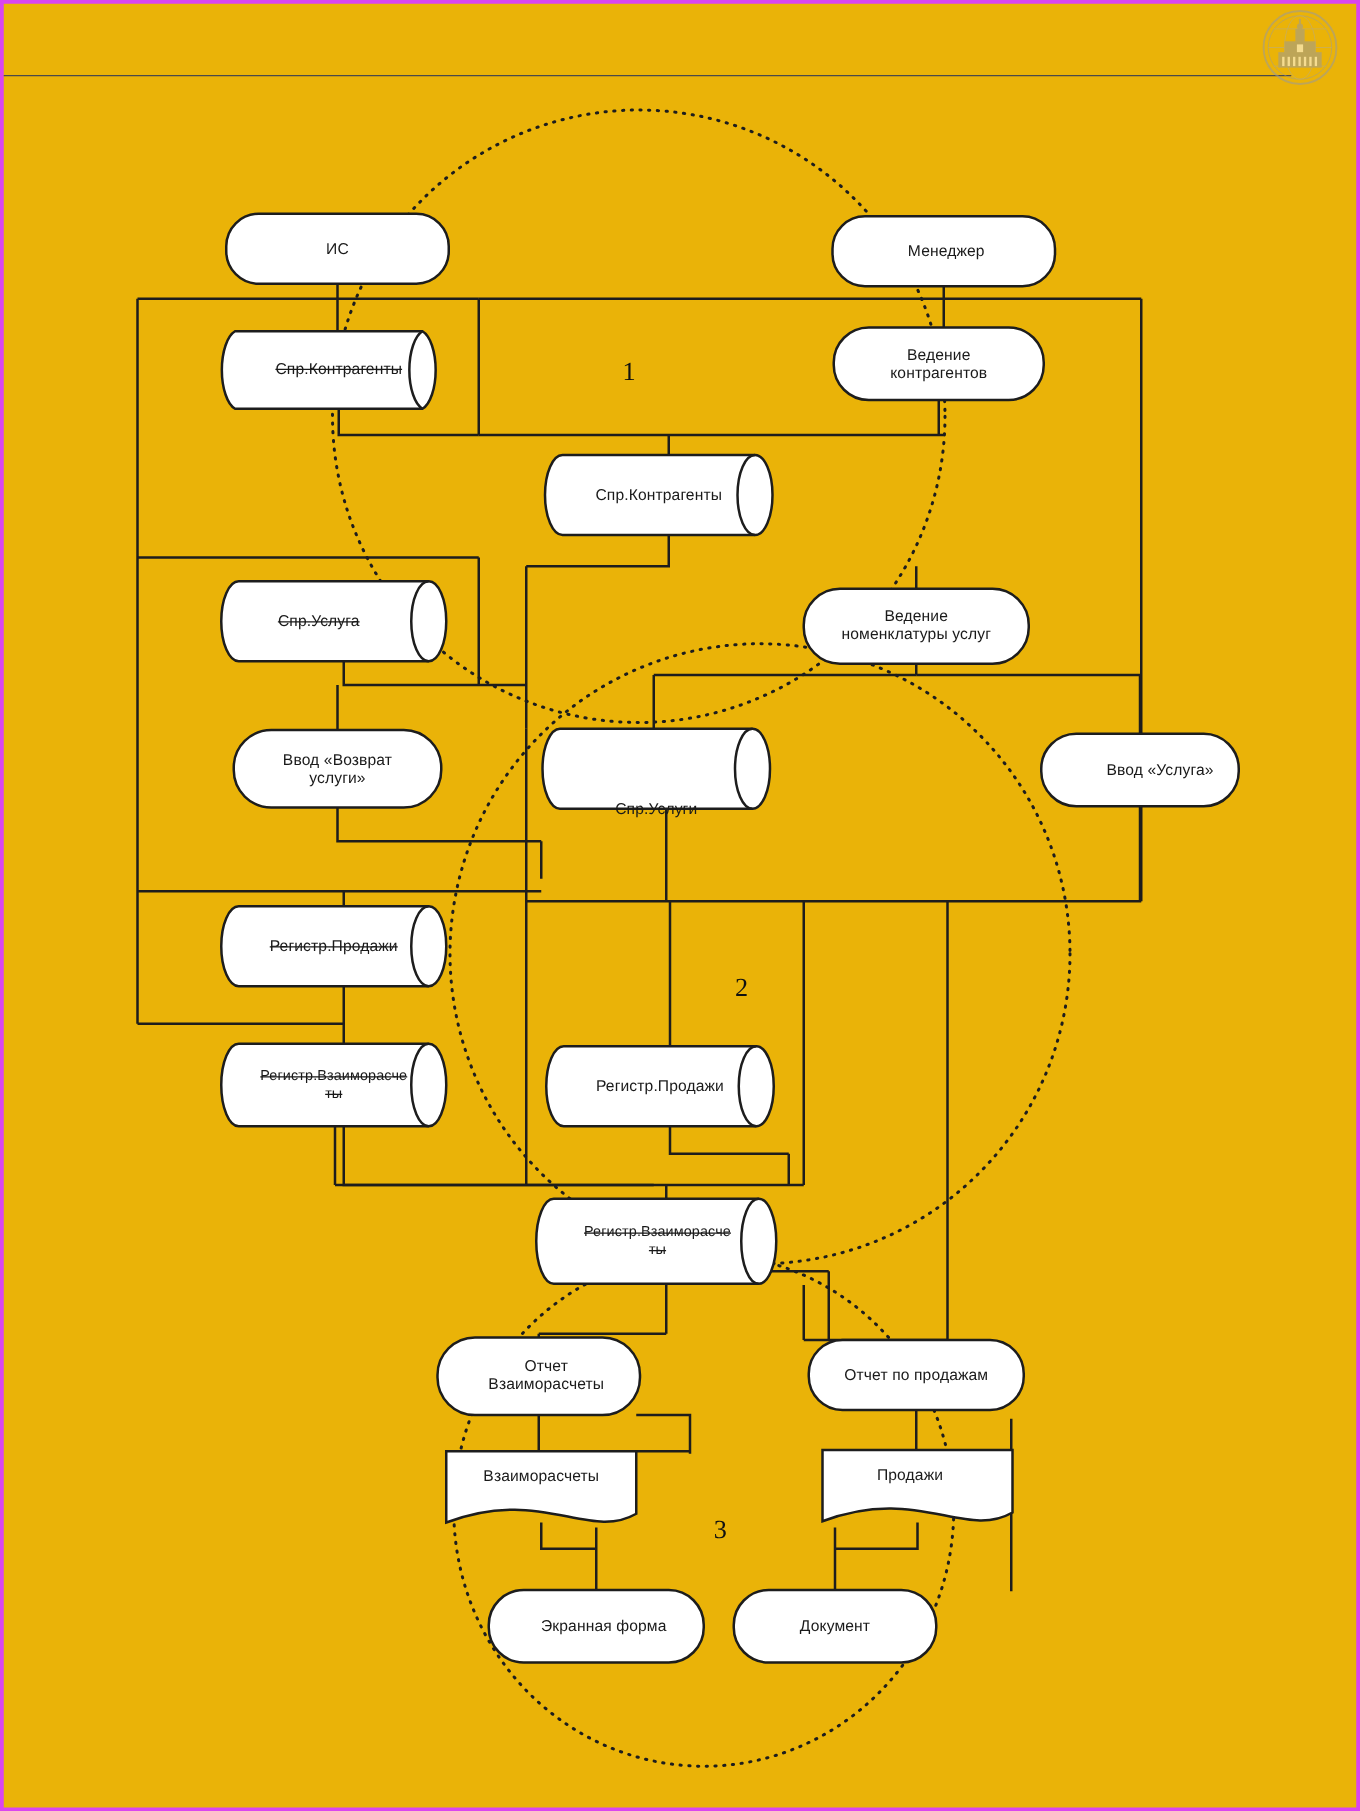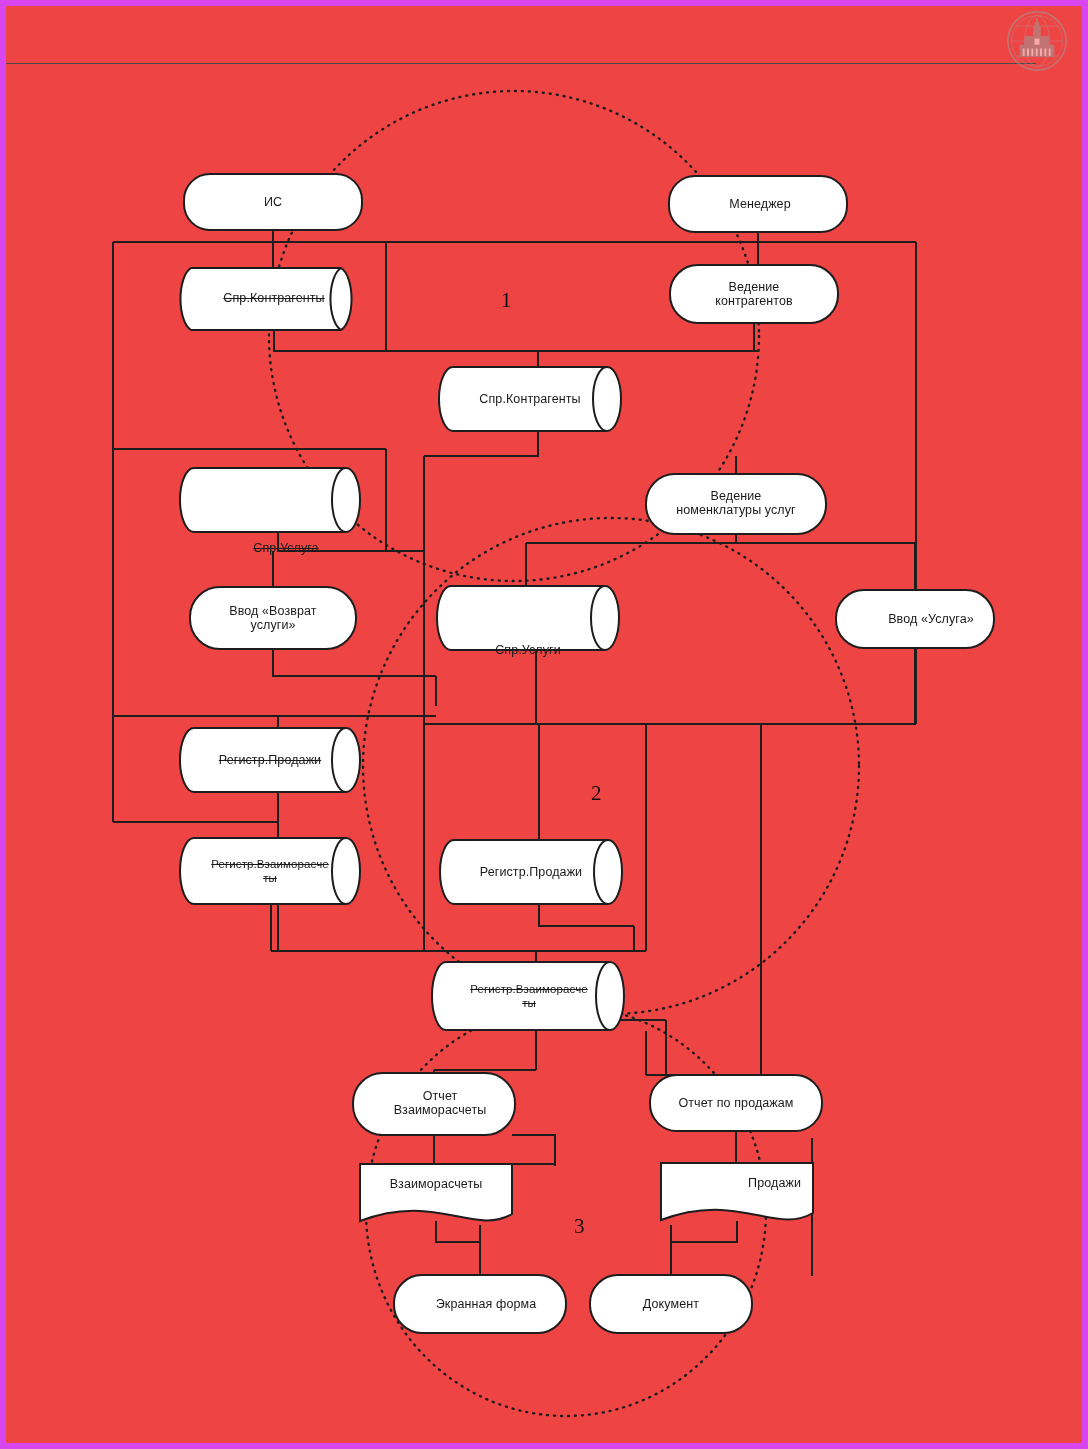--- a/index.html
+++ b/index.html
@@ -3,22 +3,22 @@
 <meta charset="utf-8">
 <style>
   html,body{margin:0;padding:0;background:#ffffff;}
   body{
     font-family:"Liberation Sans", sans-serif;
     width:1088px;height:1449px;position:relative;overflow:hidden;
     color:#111;
   }
   #page{
     position:absolute;left:0;top:0;width:1088px;height:1449px;
-    background:#ef4444;
-    border:6px solid #d946ef;
+    background:#eab308;
+    border:3px solid #d946ef;
     box-sizing:border-box;
   }
   #header-rule{
     position:absolute;left:0;top:57px;width:1030px;height:0;
     border-top:1px solid #4a4a4a;
   }
   #emblem{
     position:absolute;right:14px;top:4px;width:62px;height:62px;
     opacity:.55;
   }
@@ -226,38 +226,38 @@
       <rect class="sh" x="584" y="1269" width="162" height="58" rx="28" ry="28"></rect>
     </g>
   </svg>
 
   <div class="node-label" style="left:178px;top:189px;width:178px;">ИС</div>
   <div class="node-label" style="left:663px;top:191px;width:182px;">Менеджер</div>
   <div class="node-label strike" style="left:185px;top:285px;width:166px;">Спр.Контрагенты</div>
   <div class="node-label" style="left:664px;top:274px;width:168px;">Ведение
 контрагентов</div>
   <div class="node-label" style="left:447px;top:386px;width:154px;">Спр.Контрагенты</div>
-  <div class="node-label strike" style="left:204px;top:487px;width:152px;margin-top:48px;">Спр.Услуга</div>
+  <div class="node-label strike" style="left:176px;top:487px;width:152px;">Спр.Услуга</div>
   <div class="node-label" style="left:640px;top:483px;width:180px;">Ведение
 номенклатуры услуг</div>
   <div class="node-label" style="left:184px;top:598px;width:166px;">Ввод «Возврат
 услуги»</div>
   <div class="node-label" style="left:445px;top:605px;width:154px;margin-top:32px;">Спр.Услуги</div>
   <div class="node-label" style="left:830px;top:606px;width:190px;">Ввод «Услуга»</div>
   <div class="node-label strike" style="left:188px;top:747px;width:152px;">Регистр.Продажи</div>
   <div class="node-label strike" style="left:186px;top:851px;width:156px;font-size:11.5px;">Регистр.Взаиморасче
 ты</div>
   <div class="node-label" style="left:448px;top:859px;width:154px;">Регистр.Продажи</div>
   <div class="node-label strike" style="left:442px;top:976px;width:162px;font-size:11.5px;">Регистр.Взаиморасче
 ты</div>
   <div class="node-label" style="left:347px;top:1083px;width:174px;">Отчет
 Взаиморасчеты</div>
   <div class="node-label" style="left:644px;top:1090px;width:172px;">Отчет по продажам</div>
   <div class="node-label" style="left:354px;top:1171px;width:152px;">Взаиморасчеты</div>
-  <div class="node-label" style="left:655px;top:1170px;width:140px;text-align:right;">Продажи</div>
+  <div class="node-label" style="left:655px;top:1170px;width:140px;">Продажи</div>
   <div class="node-label" style="left:388px;top:1291px;width:184px;">Экранная форма</div>
   <div class="node-label" style="left:584px;top:1291px;width:162px;">Документ</div>
 
   <div class="zone-num" style="left:495px;top:282px;">1</div>
   <div class="zone-num" style="left:585px;top:775px;">2</div>
   <div class="zone-num" style="left:568px;top:1208px;">3</div>
 
 </div>
 
 </body></html>

